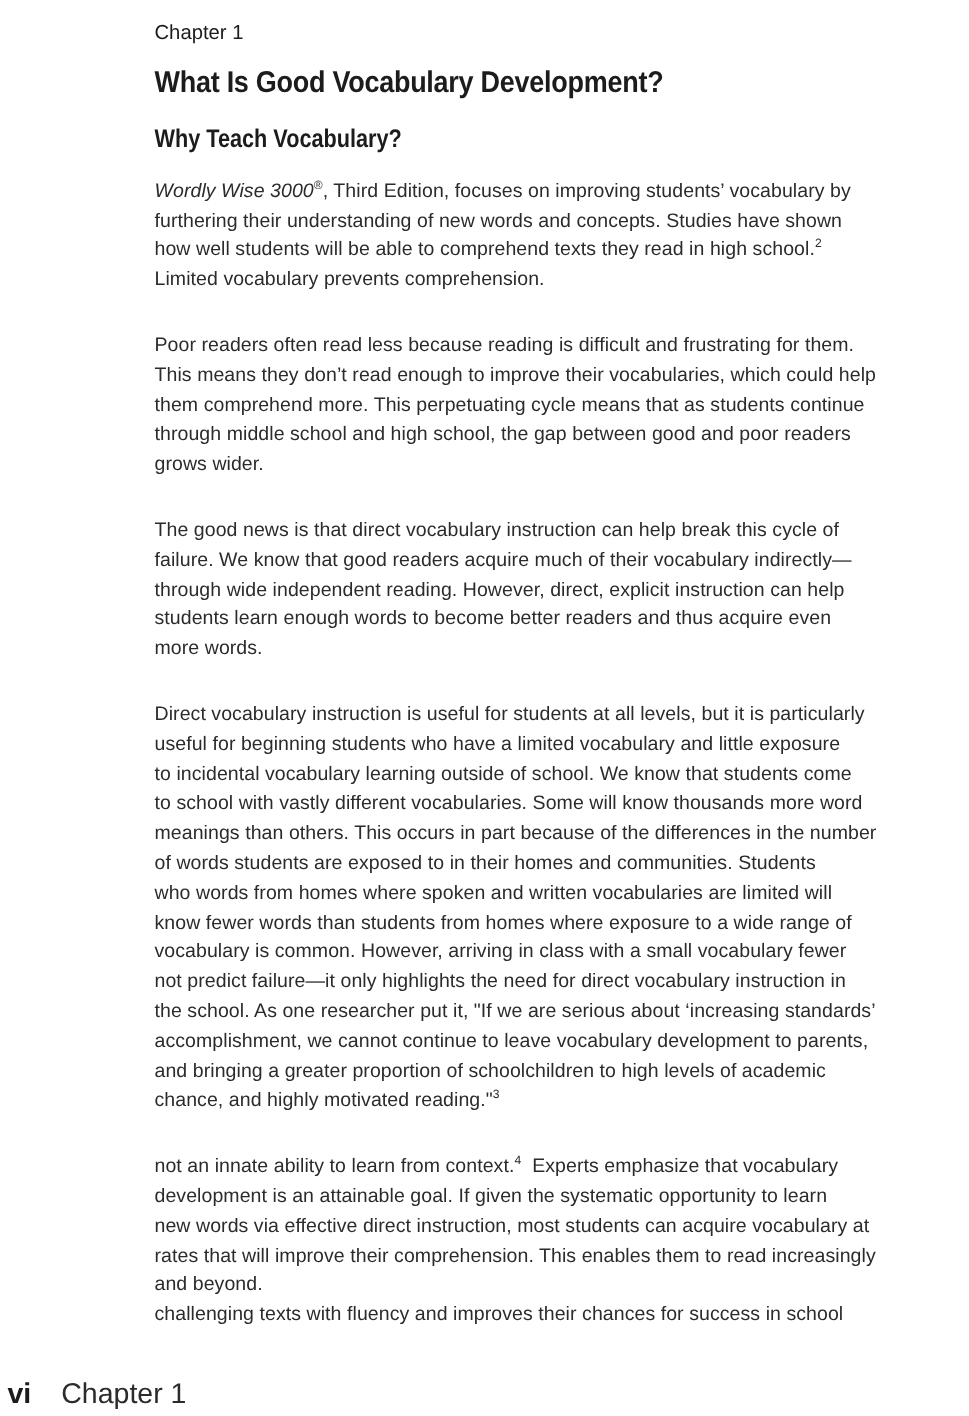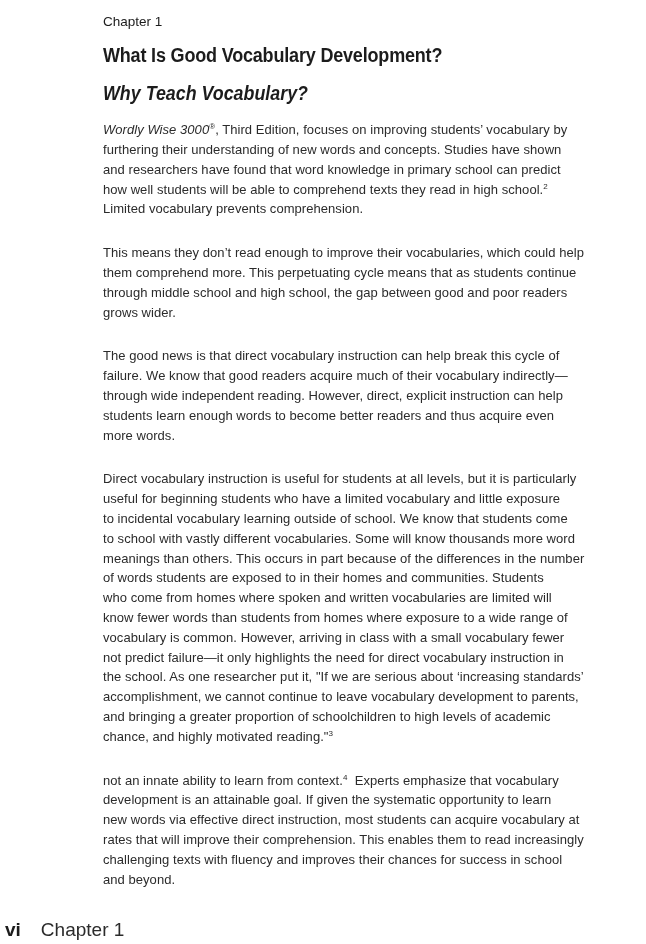--- a/index.html
+++ b/index.html
@@ -34,26 +34,25 @@
     white-space: pre;
   }
   .page-title .squeeze,
   .section-heading .squeeze {
     display: inline-block;
     transform-origin: left center;
   }
   .page-title .squeeze { transform: scaleX(0.90); }
   .section-heading {
     margin-top: 5px;
-    font-size: 21px;
+    font-size: 17px;
     font-weight: bold;
     line-height: 21px;
     color: var(--heading, #1c1c1c);
     white-space: pre;
-    font-style: italic;
   }
   .section-heading .squeeze { transform: scaleX(0.85); }
   .paragraphs { margin-top: 0; }
   .para { margin: 24px 0 0 0; }
   .para:first-child { margin-top: 7px; }
   .line {
     display: block;
     white-space: pre;
     font-size: 13px;
     line-height: 19.8px;
@@ -82,60 +81,60 @@
 
 <div class="page">
   <div class="content">
     <div class="chapter-label">Chapter 1</div>
     <h1 class="page-title"><span class="squeeze">What Is Good Vocabulary Development?</span></h1>
     <h2 class="section-heading"><span class="squeeze">Why Teach Vocabulary?</span></h2>
     <div class="paragraphs">
         <p class="para">
           <span class="line"><em>Wordly Wise 3000</em><sup>®</sup>, Third Edition, focuses on improving students’ vocabulary by</span>
           <span class="line">furthering their understanding of new words and concepts. Studies have shown</span>
-          <span class="line">and researchers have found that word knowledge in primary school can predict</span>
           <span class="line">how well students will be able to comprehend texts they read in high school.<sup>2</sup></span>
           <span class="line">Limited vocabulary prevents comprehension.</span>
         </p>
         <p class="para">
+          <span class="line">Poor readers often read less because reading is difficult and frustrating for them.</span>
           <span class="line">This means they don’t read enough to improve their vocabularies, which could help</span>
           <span class="line">them comprehend more. This perpetuating cycle means that as students continue</span>
           <span class="line">through middle school and high school, the gap between good and poor readers</span>
           <span class="line">grows wider.</span>
         </p>
         <p class="para">
           <span class="line">The good news is that direct vocabulary instruction can help break this cycle of</span>
           <span class="line">failure. We know that good readers acquire much of their vocabulary indirectly—</span>
           <span class="line">through wide independent reading. However, direct, explicit instruction can help</span>
           <span class="line">students learn enough words to become better readers and thus acquire even</span>
           <span class="line">more words.</span>
         </p>
         <p class="para">
           <span class="line">Direct vocabulary instruction is useful for students at all levels, but it is particularly</span>
           <span class="line">useful for beginning students who have a limited vocabulary and little exposure</span>
           <span class="line">to incidental vocabulary learning outside of school. We know that students come</span>
           <span class="line">to school with vastly different vocabularies. Some will know thousands more word</span>
           <span class="line">meanings than others. This occurs in part because of the differences in the number</span>
           <span class="line">of words students are exposed to in their homes and communities. Students</span>
-          <span class="line">who come from homes where spoken and written vocabularies are limited will</span>
+          <span class="line">who words from homes where spoken and written vocabularies are limited will</span>
           <span class="line">know fewer words than students from homes where exposure to a wide range of</span>
           <span class="line">vocabulary is common. However, arriving in class with a small vocabulary fewer</span>
           <span class="line">not predict failure—it only highlights the need for direct vocabulary instruction in</span>
           <span class="line">the school. As one researcher put it, "If we are serious about ‘increasing standards’</span>
           <span class="line">accomplishment, we cannot continue to leave vocabulary development to parents,</span>
           <span class="line">and bringing a greater proportion of schoolchildren to high levels of academic</span>
           <span class="line">chance, and highly motivated reading."<sup>3</sup></span>
         </p>
         <p class="para">
           <span class="line">not an innate ability to learn from context.<sup>4</sup>  Experts emphasize that vocabulary</span>
           <span class="line">development is an attainable goal. If given the systematic opportunity to learn</span>
           <span class="line">new words via effective direct instruction, most students can acquire vocabulary at</span>
           <span class="line">rates that will improve their comprehension. This enables them to read increasingly</span>
+          <span class="line">and beyond.</span>
           <span class="line">challenging texts with fluency and improves their chances for success in school</span>
-          <span class="line">and beyond.</span>
         </p>
       </div>
   </div>
 
   <div class="footer">
     <span class="folio">vi</span>
     <span class="running-head">Chapter 1</span>
   </div>
 </div>
 

